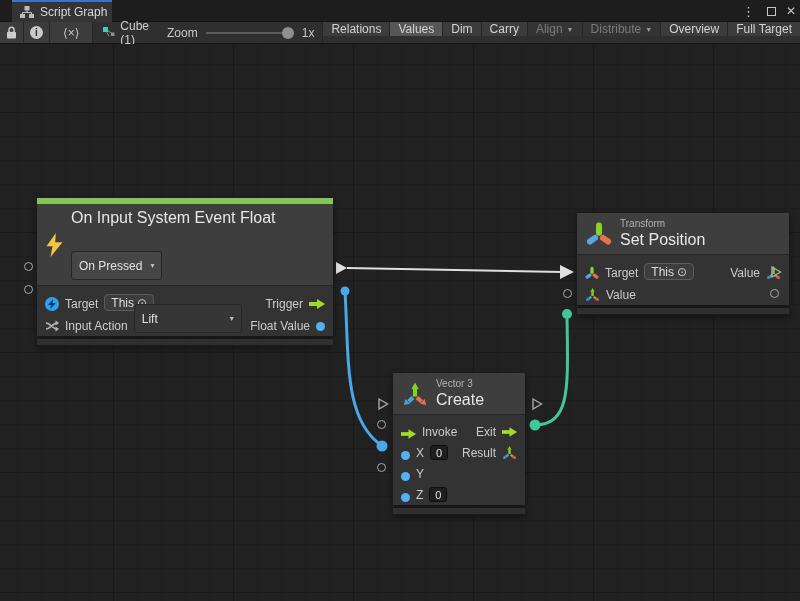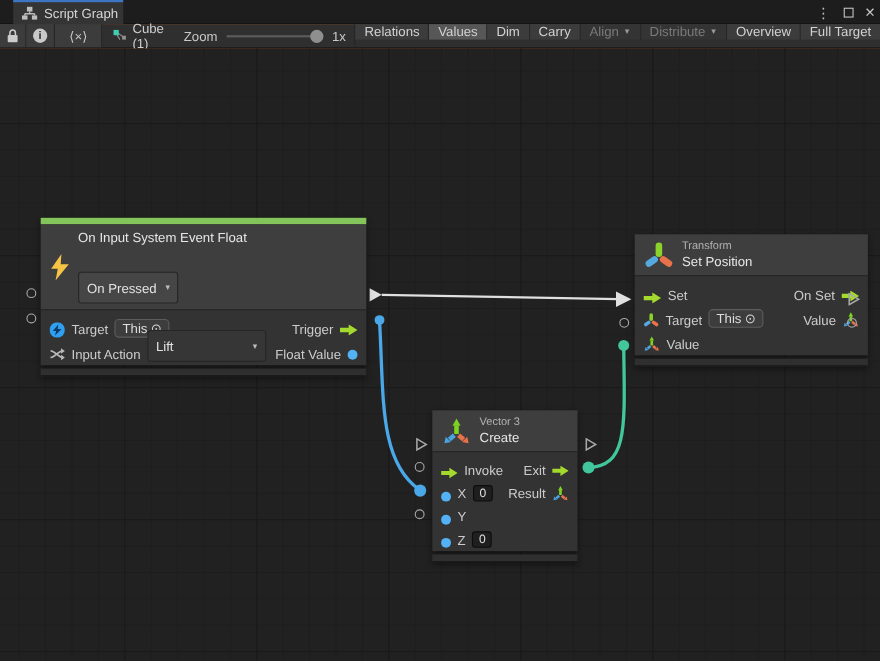--- a/index.html
+++ b/index.html
@@ -40,21 +40,21 @@
       linear-gradient(90deg,#1d1d1d 1px, transparent 1px);
     background-size:120px 120px,120px 120px,24px 24px,24px 24px;
     background-position:113px 68px,113px 68px,113px 68px,113px 68px;}
   .stage{position:absolute;inset:0;}
 
   
   .node{position:absolute;filter:drop-shadow(0 2px 3px rgba(0,0,0,.45));}
   .node .accent{height:6px;background:#84c55b;}
   .node .header{background:#3e3e3e;display:flex;align-items:center;gap:8px;padding:5px 9px;border-bottom:1px solid #262626;}
   .node .header .hcol{display:flex;flex-direction:column;gap:2px;}
-  .node .title{font-size:12px;color:#e6e6e6;white-space:nowrap;}
+  .node .title{font-size:16px;color:#e6e6e6;white-space:nowrap;}
   .node .category{font-size:10px;color:#b3b3b3;white-space:nowrap;}
   .node .body{background:#333333;padding:3px 0;}
   .node .row{display:flex;align-items:flex-end;gap:6px;height:22px;padding:0 8px;font-size:12px;color:#cccccc;}
   .node .row .right{margin-left:auto;display:flex;align-items:center;gap:6px;}
   .node .footer{height:7px;background:#2f2f2f;margin-top:3px;border-bottom:1px solid #1a1a1a;}
   .pill{display:inline-flex;align-items:center;gap:3px;background:#3d3d3d;border:1px solid #5c5c5c;border-radius:4px;padding:0 6px;height:17px;font-size:12px;color:#dedede;}
   .pill .self{font-size:12px;color:#cfcfcf;}
   .dropdown{display:inline-flex;align-items:center;justify-content:space-between;background:#464646;border:1px solid #262626;border-radius:3px;padding:0 7px;height:29px;font-size:12px;color:#e2e2e2;gap:8px;margin-top:22px;}
   .dropdown.dark{background:#363636;gap:16px;}
   .dropdown .arr{font-size:8px;color:#bdbdbd;}
@@ -334,38 +334,20 @@
             </svg>
           </span>
           <span class="hcol">
             <span class="category">Transform</span>
             <span class="title">Set Position</span>
           </span>
         </div>
         <div class="body">
           <div class="row">
             <span class="icon">
-              <svg width="16" height="10" viewBox="0 0 16 10">
-                  <path d="M0 5h9" stroke="#a3da2d" stroke-width="4"></path>
-                  <polygon points="8,0 16,5 8,10" fill="#a3da2d"></polygon>
-                </svg>
-            </span>
-            <span>Set</span>
-            <span class="right">
-              <span>On Set</span>
-              <span class="icon">
-                <svg width="16" height="10" viewBox="0 0 16 10">
-                    <path d="M0 5h9" stroke="#a3da2d" stroke-width="4"></path>
-                    <polygon points="8,0 16,5 8,10" fill="#a3da2d"></polygon>
-                  </svg>
-              </span>
-            </span>
-          </div>
-          <div class="row">
-            <span class="icon">
               <svg width="14" height="14" viewBox="0 0 20 20">
                 <line x1="10" y1="9" x2="10" y2="3.5" stroke="#8bd32a" stroke-width="4.6" stroke-linecap="round"></line>
                 <line x1="7" y1="13" x2="3" y2="15.8" stroke="#56a8e0" stroke-width="4.6" stroke-linecap="round"></line>
                 <line x1="13" y1="13" x2="17" y2="15.8" stroke="#e8734a" stroke-width="4.6" stroke-linecap="round"></line>
               </svg>
             </span>
             <span>Target</span>
             <span class="pill">
               <span>This</span>
               <span class="self">⊙</span>

